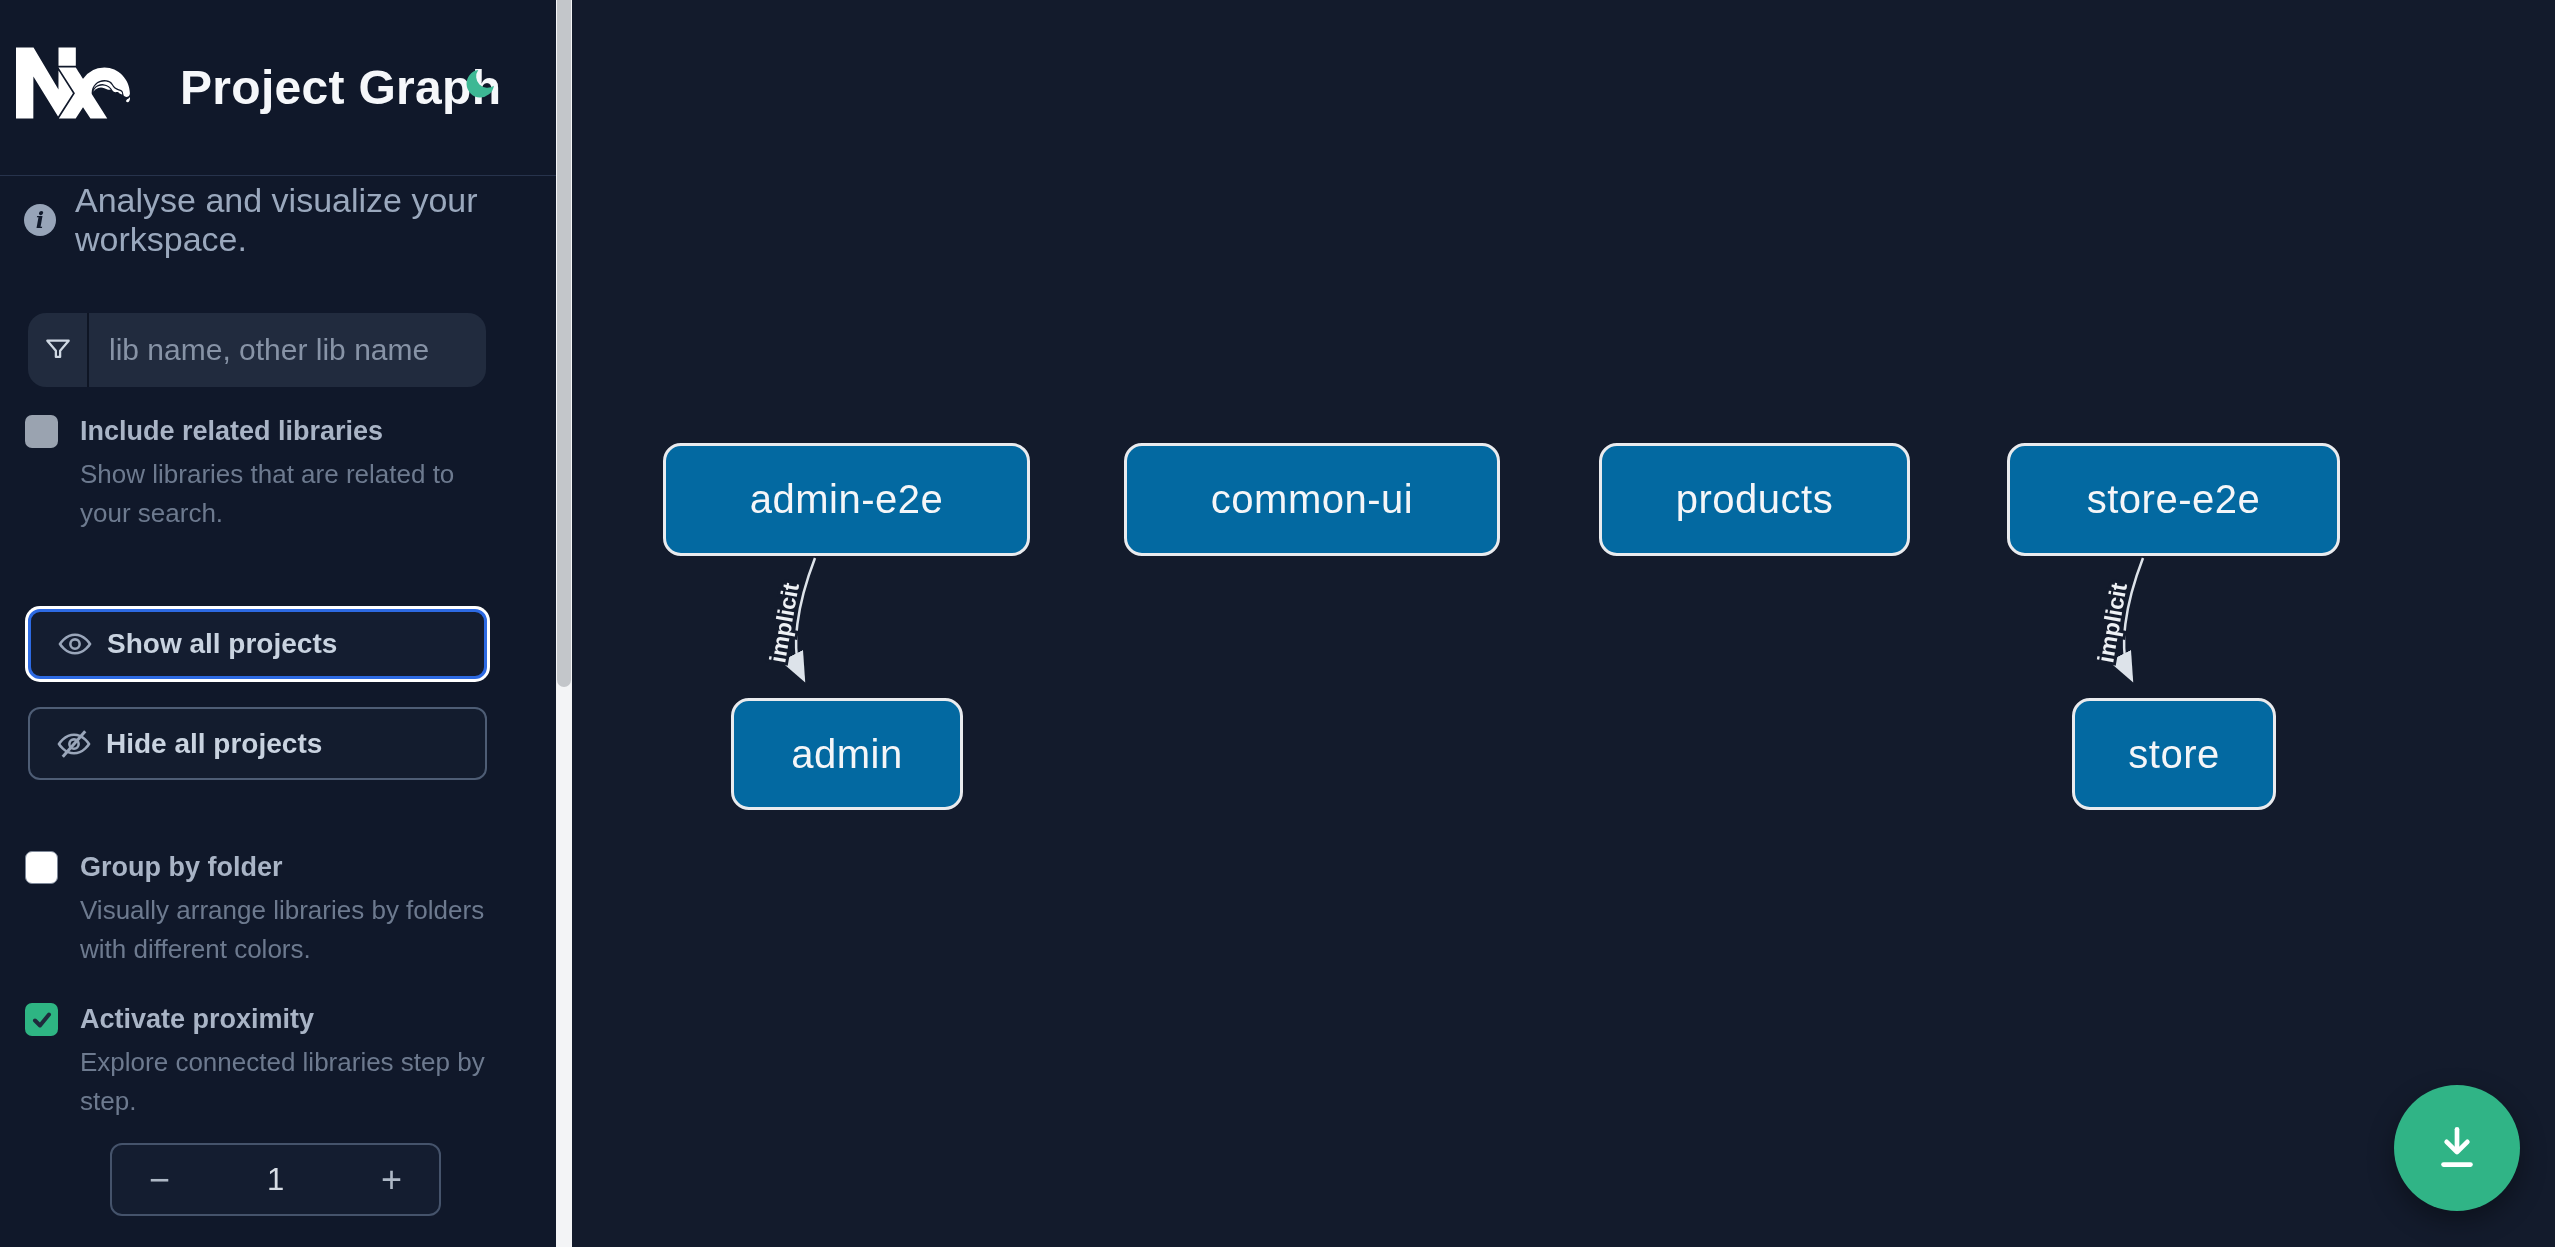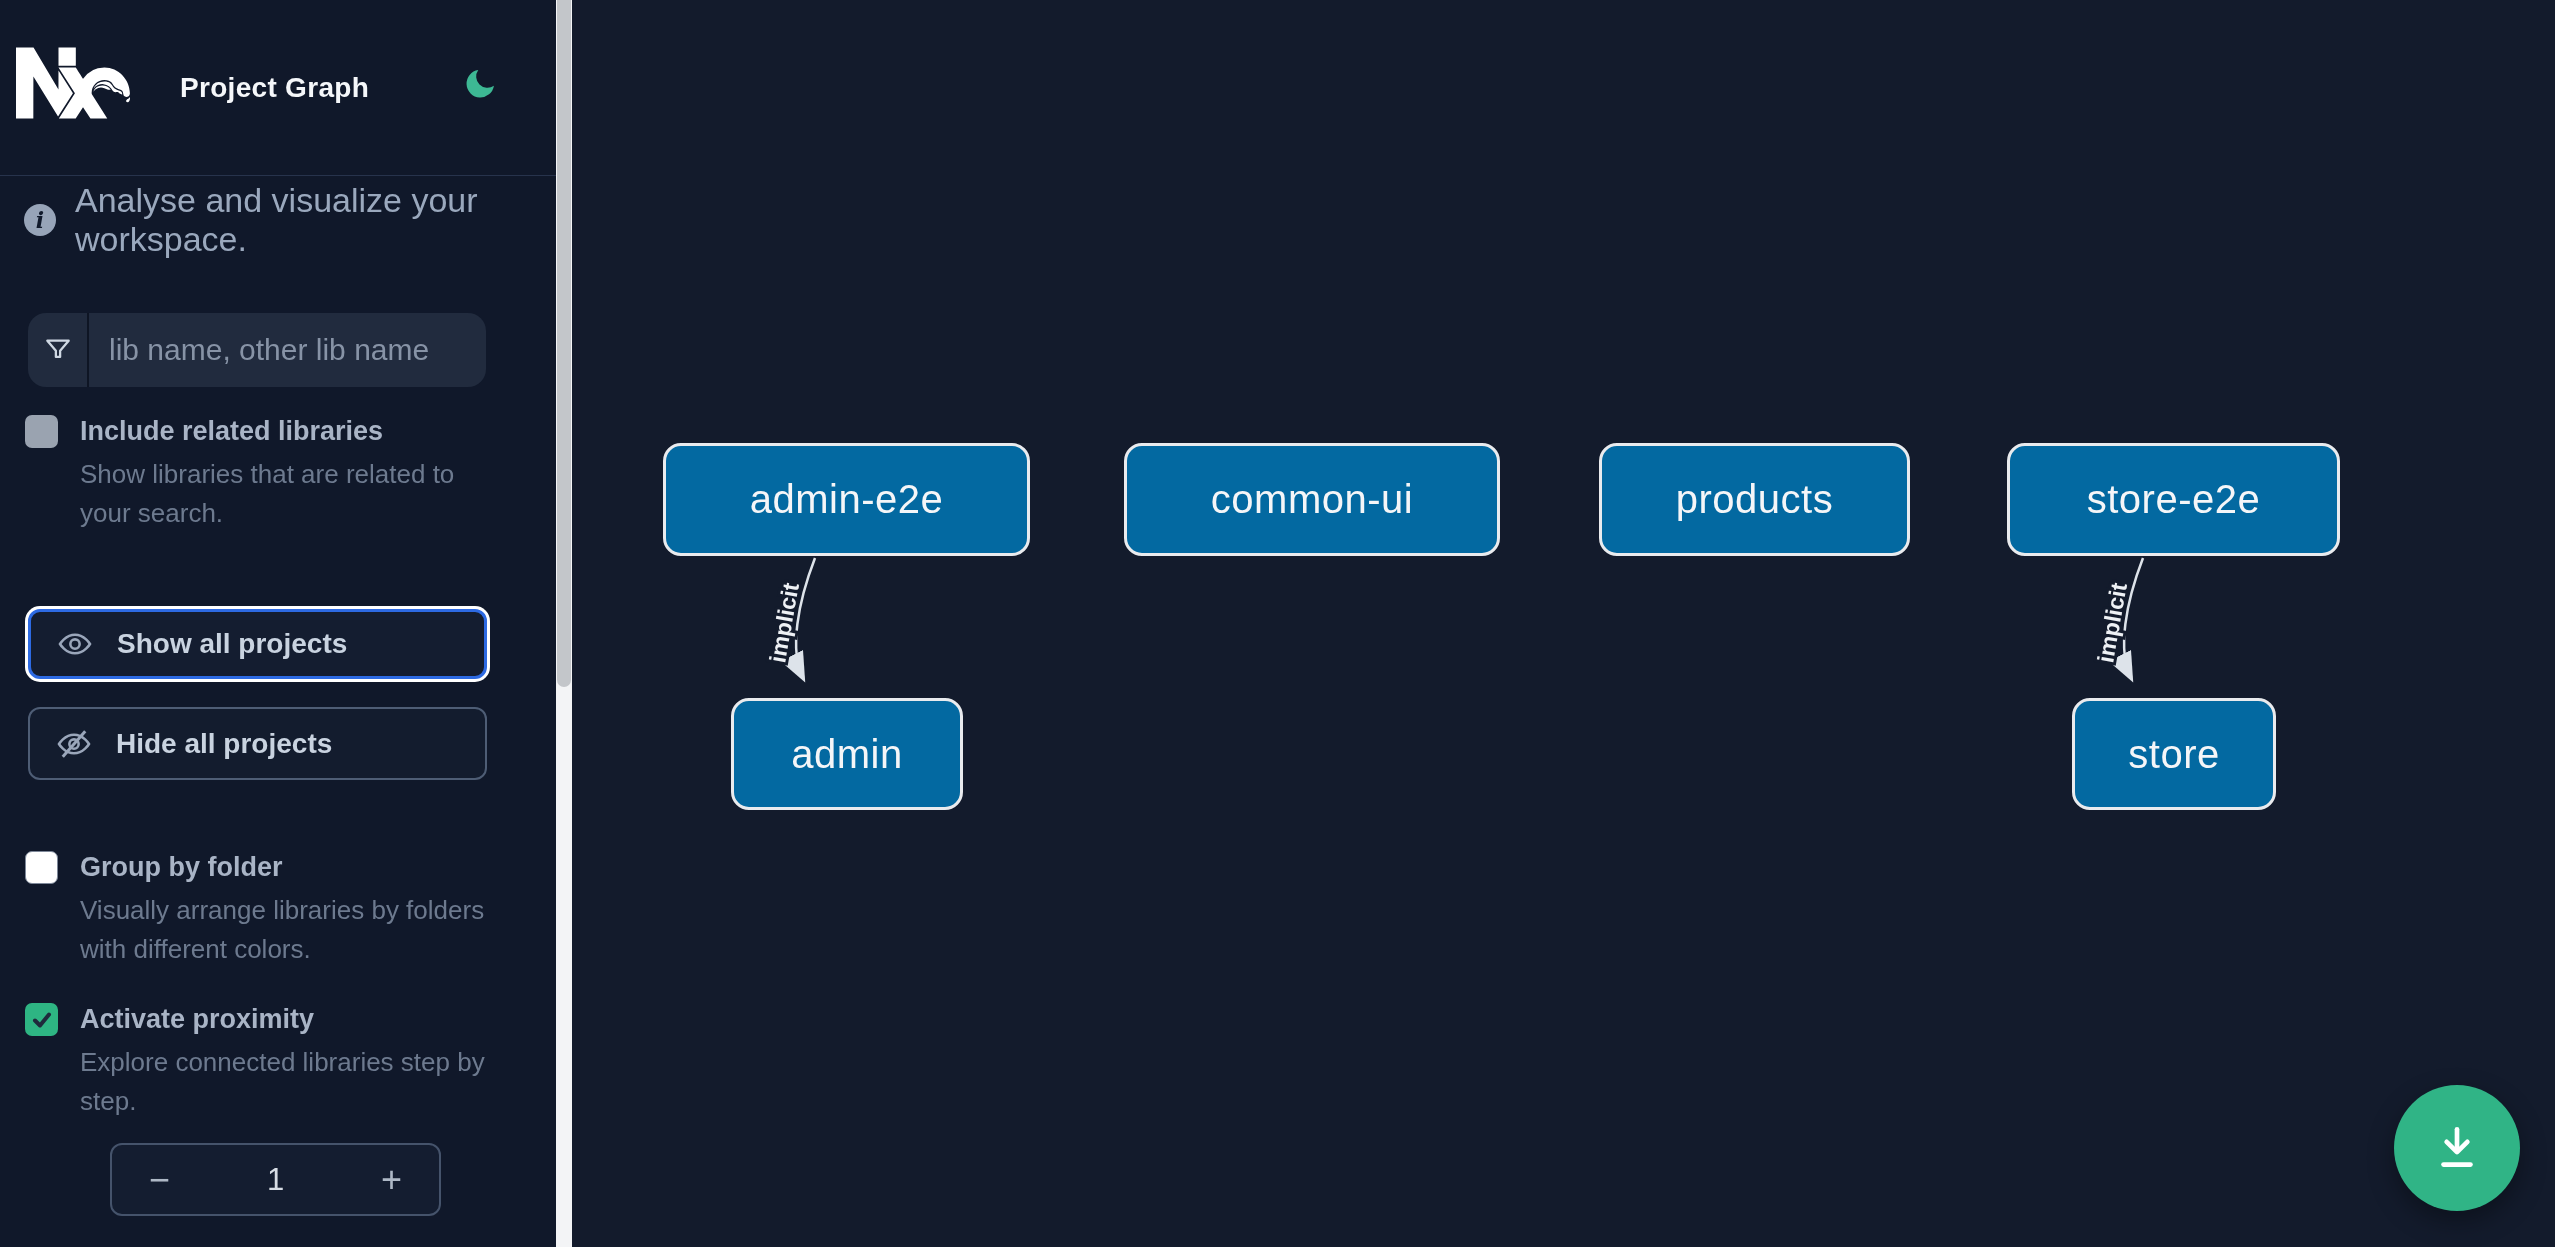--- a/index.html
+++ b/index.html
@@ -16,21 +16,21 @@
     position: absolute; left: 0; top: 0; width: 556px; height: 1247px;
     background: #10182a;
   }
   .sb-header {
     position: absolute; left: 0; top: 0; width: 556px; height: 176px;
     border-bottom: 1px solid #27334c;
   }
   .nx-logo { position: absolute; left: 16px; top: 26px; width: 114px; height: 114px; }
   .app-title {
     position: absolute; left: 180px; top: 62px;
-    font-size: 28px; font-weight: 700; color: #f5f7fa; letter-spacing: .3px;
+    font-size: 48px; font-weight: 700; color: #f5f7fa; letter-spacing: .3px;
     line-height: 52px; white-space: nowrap;
   }
   .theme-toggle {
     position: absolute; left: 452px; top: 56px; width: 56px; height: 56px;
     background: none; border: none; cursor: pointer;
     display: flex; align-items: center; justify-content: center;
   }
 
   .tagline-row {
     position: absolute; left: 24px; top: 198px; width: 510px; height: 44px;
@@ -70,21 +70,21 @@
   }
   .cb-gray  { background: #9aa3b0; }
   .cb-white { background: #ffffff; border: 1px solid #7e8899; }
   .cb-green { background: #2eb583; display: flex; align-items: center; justify-content: center; }
   .option .texts { margin-left: 52px; }
   .option .label { font-size: 27px; font-weight: 700; color: #a9b4c6; line-height: 38px; }
   .option .desc  { font-size: 26px; color: #6d7a8f; line-height: 39px; margin-top: 5px; width: 430px; }
 
   .btn {
     position: absolute; left: 28px; width: 459px;
-    display: flex; align-items: center; gap: 24px; padding-left: 26px;
+    display: flex; align-items: center; gap: 14px; padding-left: 26px;
     font-family: "Liberation Sans", sans-serif;
     font-size: 28px; font-weight: 600; color: #c9d3e0;
     border-radius: 12px; cursor: pointer;
   }
   .btn-show {
     top: 609px; height: 70px; background: #141d30;
     border: 3px solid #2d6ae3; box-shadow: 0 0 0 3px #ffffff;
   }
   .btn-hide {
     top: 707px; height: 73px; background: #131c2e;

